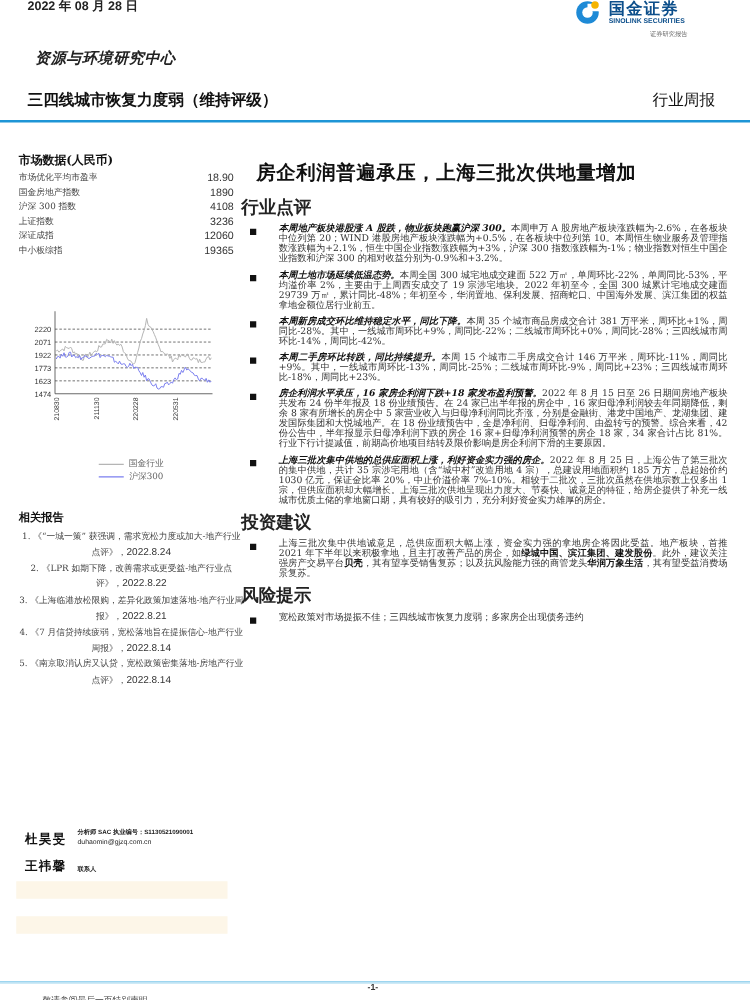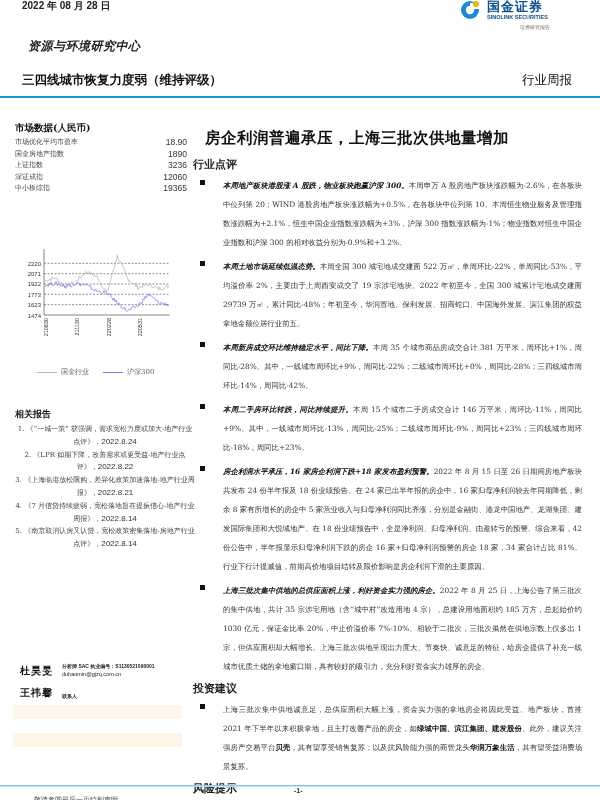--- a/index.html
+++ b/index.html
@@ -21,43 +21,43 @@
     
     .sidebar { position: absolute; left: 15px; top: 122px; width: 172px; }
     .sb-title { font-size: 9.5px; font-weight: bold; font-family: "DejaVu Serif", serif; color: #111; margin-bottom: 2px; }
     .mkt-row { display: flex; justify-content: space-between; font-size: 7px; line-height: 11.5px; color: #444; }
     .mkt-row .lbl { font-family: "DejaVu Serif", serif; }
     .mkt-row .val { font-family: "Liberation Sans", sans-serif; font-size: 8.5px; color: #333; padding-right: 0px; }
 
     .chart { position: absolute; left: 12px; top: 243px; width: 160px; height: 120px; }
     .chart svg text { font-family: "Liberation Sans", sans-serif; }
 
-    .legend { position: absolute; left: 37px; top: 366px; width: 150px; height: 12px; display: flex; align-items: center; font-size: 7px; color: #666; font-family: "DejaVu Serif", serif; }
+    .legend { position: absolute; left: 37px; top: 366px; width: 150px; height: 12px; display: flex; align-items: center; font-size: 7px; color: #666; font-family: "DejaVu Serif", serif; flex-direction: column; }
     .legend .line { display: inline-block; width: 20px; height: 1px; margin-right: 4px; }
     .legend .item { display: flex; align-items: center; margin-right: 14px; }
 
     .related { position: absolute; left: 15px; top: 408px; width: 180px; }
     .related .h { font-size: 9px; font-weight: bold; font-family: "DejaVu Serif", serif; color: #111; margin-bottom: 2px; }
     .related .it { font-size: 7px; line-height: 12.8px; color: #444; font-family: "DejaVu Serif", serif; text-align: center; }
     .related .it .d { font-family: "Liberation Sans", sans-serif; font-size: 8px; color: #333; }
 
     .analyst { position: absolute; left: 20px; top: 662px; width: 175px; }
     .an-row { display: flex; align-items: flex-end; margin-bottom: 8px; }
     .an-name { font-size: 10px; font-weight: bold; font-family: "DejaVu Serif", serif; color: #111; width: 42px; letter-spacing: 1px; }
     .an-info { font-size: 5px; line-height: 7.5px; color: #222; font-family: "Liberation Sans", sans-serif; padding-top: 1px; }
     .an-info .bold { font-weight: bold; }
     .an-info .email { font-size: 5.5px; }
     .hl1 { position: absolute; left: 13px; top: 705px; width: 169px; height: 14px; background: #fdf6e8; }
     .hl2 { position: absolute; left: 13px; top: 733px; width: 169px; height: 14px; background: #fdf6e8; }
 
     
     .main { position: absolute; left: 197px; top: 128px; width: 385px; }
     .headline { font-size: 15.5px; font-weight: bold; font-family: "DejaVu Serif", serif; color: #111; letter-spacing: 0.5px; margin-bottom: 8px; margin-left: 8px; white-space: nowrap; }
-    .sec-h { font-size: 11px; font-weight: bold; font-family: Liberation Sans, sans-serif; color: #222; margin: 4px 0 4px -4px; }
-    .bullet { position: relative; padding-left: 26px; font-size: 7.4px; line-height: 19px; color: #333; font-family: "DejaVu Serif", serif; margin-bottom: 5px; text-align: justify; }
+    .sec-h { font-size: 14px; font-weight: bold; font-family: Liberation Sans, sans-serif; color: #222; margin: 4px 0 4px -4px; }
+    .bullet { position: relative; padding-left: 26px; font-size: 7.4px; line-height: 8px; color: #333; font-family: "DejaVu Serif", serif; margin-bottom: 5px; text-align: justify; }
     .bullet .sq { position: absolute; left: 3px; top: 4px; width: 5px; height: 5px; background: #111; }
     .bullet b { color: #111; font-weight: bold; font-style: italic; }
     .bullet .strong { color: #111; font-weight: bold; }
 
     .footer-rule { position: absolute; left: 0; top: 785px; width: 600px; height: 1px; background: #7ec8ea; }
     .footer-rule2 { position: absolute; left: 0; top: 786px; width: 600px; height: 1px; background: #bfe3f4; }
     .page-no { position: absolute; left: 294px; top: 787px; font-size: 7px; color: #333; font-family: "Liberation Sans", sans-serif; font-weight: bold; }
     .disclaimer { position: absolute; left: 34px; top: 795px; font-size: 7px; color: #444; font-family: "DejaVu Serif", serif; }
   </style>
 </head>
@@ -84,20 +84,24 @@
 
 <div class="sidebar">
   <div class="sb-title">市场数据(人民币)</div>
   <div class="mkt-row">
     <span class="lbl">市场优化平均市盈率</span>
     <span class="val">18.90</span>
   </div>
   <div class="mkt-row">
     <span class="lbl">国金房地产指数</span>
     <span class="val">1890</span>
+  </div>
+  <div class="mkt-row">
+    <span class="lbl">沪深 300 指数</span>
+    <span class="val">4108</span>
   </div>
   <div class="mkt-row">
     <span class="lbl">上证指数</span>
     <span class="val">3236</span>
   </div>
   <div class="mkt-row">
     <span class="lbl">深证成指</span>
     <span class="val">12060</span>
   </div>
   <div class="mkt-row">

